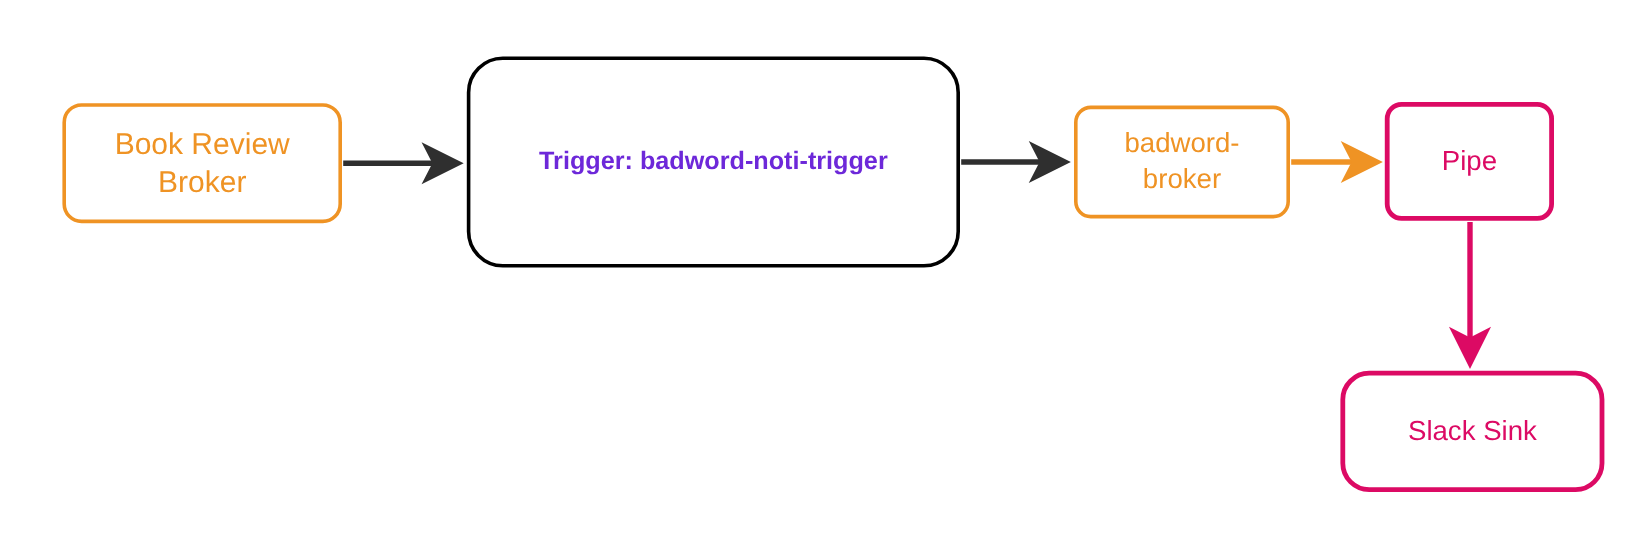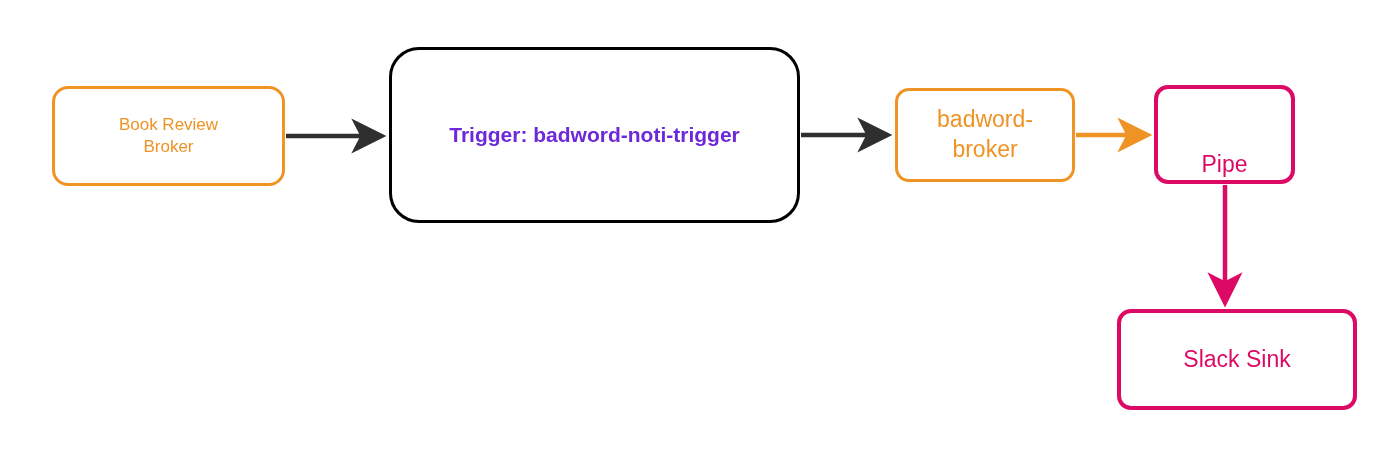--- a/index.html
+++ b/index.html
@@ -41,21 +41,21 @@
 
   
   #node-book-review-broker {
     left: 52px;
     top: 86px;
     width: 233px;
     height: 100px;
     border: 3px solid #ef9324;
     border-radius: 16px;
     color: #ef9324;
-    font-size: 17px;
+    font-size: 25px;
   }
 
   
   #node-trigger {
     left: 389px;
     top: 47px;
     width: 411px;
     height: 176px;
     border: 3px solid #000000;
     border-radius: 30px;
@@ -83,31 +83,30 @@
   
   #node-pipe {
     left: 1154px;
     top: 85px;
     width: 141px;
     height: 99px;
     border: 4px solid #dc0a64;
     border-radius: 14px;
     color: #dc0a64;
     font-size: 23px;
-    align-items: flex-end;
   }
 
   
   #node-slack-sink {
     left: 1117px;
     top: 309px;
-    width: 240px;
+    width: 220px;
     height: 101px;
     border: 4px solid #dc0a64;
-    border-radius: 14px;
+    border-radius: 24px;
     color: #dc0a64;
     font-size: 23px;
     align-items: center;
   }
 </style>
 </head>
 <body>
 
 <div id="canvas">
 

